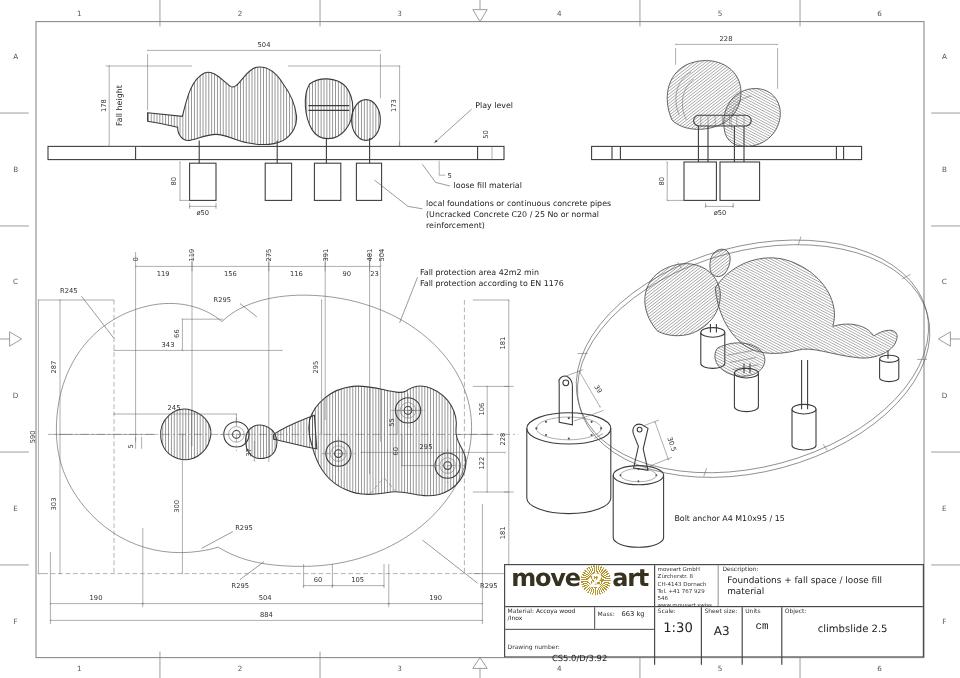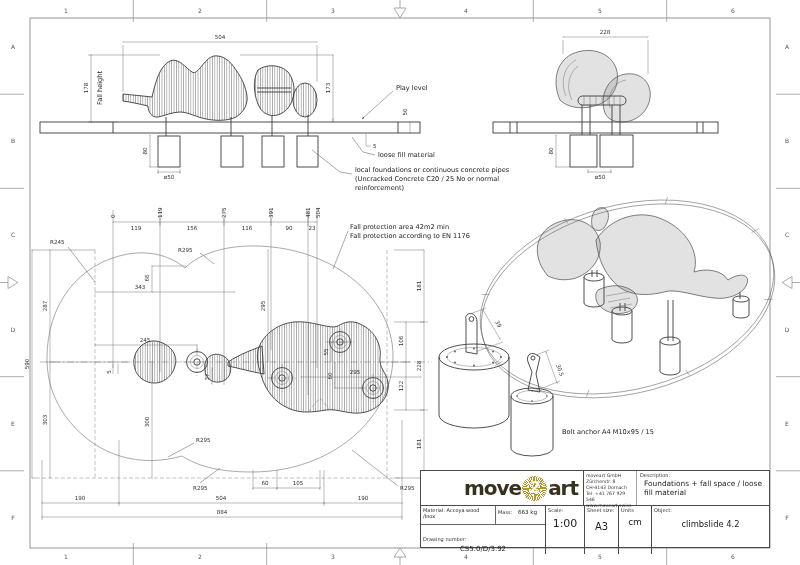--- a/index.html
+++ b/index.html
@@ -20,21 +20,21 @@
   .t7 {font-size:6.6px;fill:#222;}
   .g  {font-size:6px;fill:#555;}
   .fr {stroke:#8a8a8a;stroke-width:.9;fill:none;}
   .frt{stroke:#8a8a8a;stroke-width:.7;fill:none;}
   .mid{text-anchor:middle;}
   
   .tb{position:absolute;left:420px;top:470px;width:350px;height:78px;border:1px solid #4a4a4a;
       box-sizing:border-box;display:flex;flex-direction:column;background:#fff;color:#222;}
   .tb-lab{font-size:5px;color:#333;}
   .tb-r1{display:flex;height:35px;border-bottom:1px solid #4a4a4a;box-sizing:border-box;}
-  .tb-logo{width:124px;display:flex;align-items:center;justify-content:center;box-sizing:border-box;margin-left:38px;}
+  .tb-logo{width:124px;display:flex;align-items:flex-start;justify-content:center;box-sizing:border-box;}
   .lg-t{font-size:20px;font-weight:600;letter-spacing:-1px;color:#36321f;line-height:1;}
   .lg-sun{position:relative;width:25px;height:25px;border-radius:50%;margin:0 1px;flex:0 0 auto;
       background:repeating-conic-gradient(#b5952a 0deg 5deg,#ffffff 5deg 10deg);}
   .lg-2{position:absolute;left:0;top:0;width:25px;height:25px;display:flex;align-items:center;justify-content:center;
       color:#fff;font-size:15px;font-weight:700;font-style:italic;text-shadow:0 0 1px #b5952a;}
   .tb-company{width:53px;border-left:1px solid #4a4a4a;box-sizing:border-box;padding:2px 1px 0 2px;
       font-size:4.6px;line-height:1.3;color:#333;}
   .tb-desc{flex:1;border-left:1px solid #a3a3a3;box-sizing:border-box;padding:1px 3px;}
   .tb-desc-val{font-size:7.4px;padding:1px 0 0 4px;line-height:1.25;}
   .tb-r2{display:flex;flex:1;}
@@ -42,21 +42,21 @@
   .tb-matrow{display:flex;height:19px;border-bottom:1px solid #666;box-sizing:border-box;}
   .tb-mat{width:74px;padding:1px 2px;font-size:5px;box-sizing:border-box;}
   .tb-mass{flex:1;border-left:1px solid #666;padding:1px 2px;font-size:5px;box-sizing:border-box;}
   .tb-mass-v{font-size:5.6px;display:inline-block;padding:2px 0 0 4px;}
   .tb-dn{flex:1;padding:1px 2px;box-sizing:border-box;}
   .tb-dn-v{display:block;font-size:7px;text-align:center;}
   .tb-cell{border-left:1px solid #4a4a4a;box-sizing:border-box;padding:1px 2px;display:flex;flex-direction:column;}
   .tb-scale{width:39px;}.tb-sheet{width:34px;}.tb-units{width:33px;}.tb-obj{flex:1;}
   .big{font-size:11px;text-align:center;margin-top:4px;}
   .med{font-size:10px;text-align:center;margin-top:8px;}
-  .sm9{font-size:9px;text-align:center;margin-top:4px;}
+  .sm9{font-size:9px;text-align:center;margin-top:4px;font-family:Liberation Mono, monospace;}
   .obj{font-size:8.4px;text-align:center;margin-top:6px;}
 </style>
 </head>
 <body>
 
 <div class="sheet">
 <svg width="800" height="565" viewBox="0 0 800 565">
 <defs>
   <pattern id="vh" width="2.4" height="4" patternUnits="userSpaceOnUse">
     <path d="M1.2,0V4" stroke="#3f3f3f" stroke-width="0.45"></path>
@@ -414,29 +414,29 @@
           <span class="tb-mass-v">663 kg</span>
         </div>
       </div>
       <div class="tb-dn">
         <span class="tb-lab">Drawing number:</span>
         <span class="tb-dn-v">CS5.0/D/3.92</span>
       </div>
     </div>
     <div class="tb-cell tb-scale">
       <span class="tb-lab">Scale:</span>
-      <span class="big">1:00</span>
+      <span class="big">1:30</span>
     </div>
     <div class="tb-cell tb-sheet">
       <span class="tb-lab">Sheet size:</span>
       <span class="med">A3</span>
     </div>
     <div class="tb-cell tb-units">
       <span class="tb-lab">Units</span>
       <span class="sm9">cm</span>
     </div>
     <div class="tb-cell tb-obj">
       <span class="tb-lab">Object:</span>
-      <span class="obj">climbslide 4.2</span>
+      <span class="obj">climbslide 2.5</span>
     </div>
   </div>
 </div>
 </div>
 
 </body></html>

